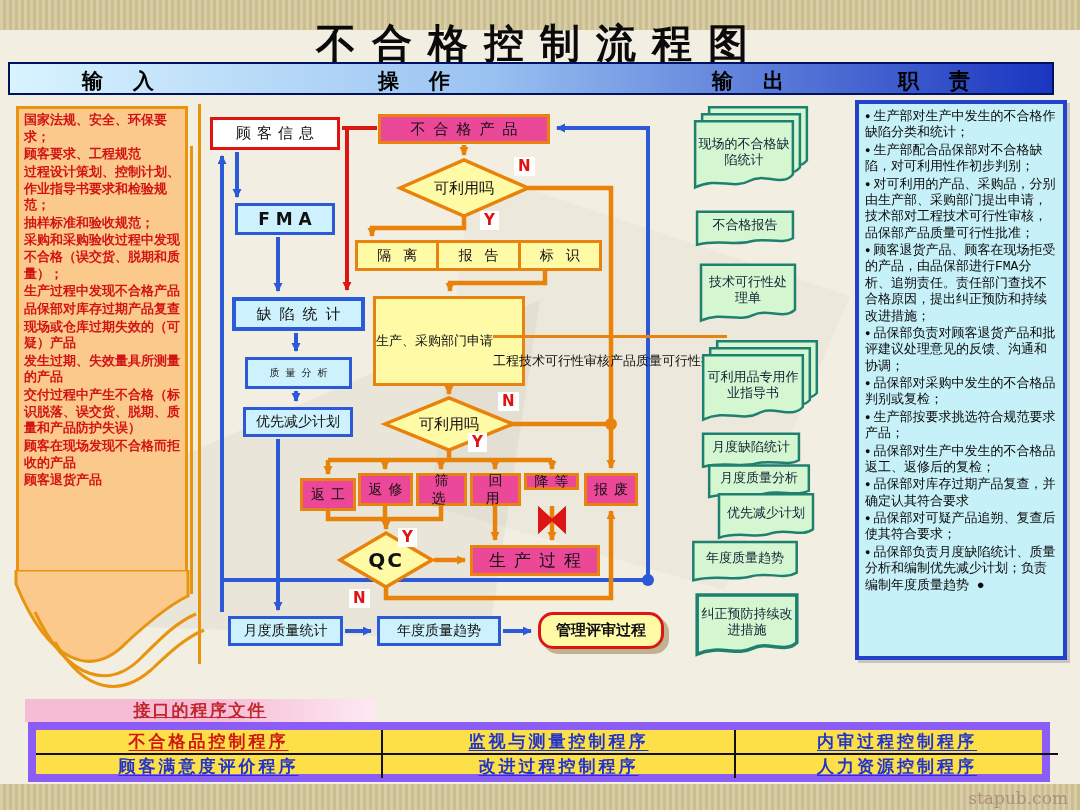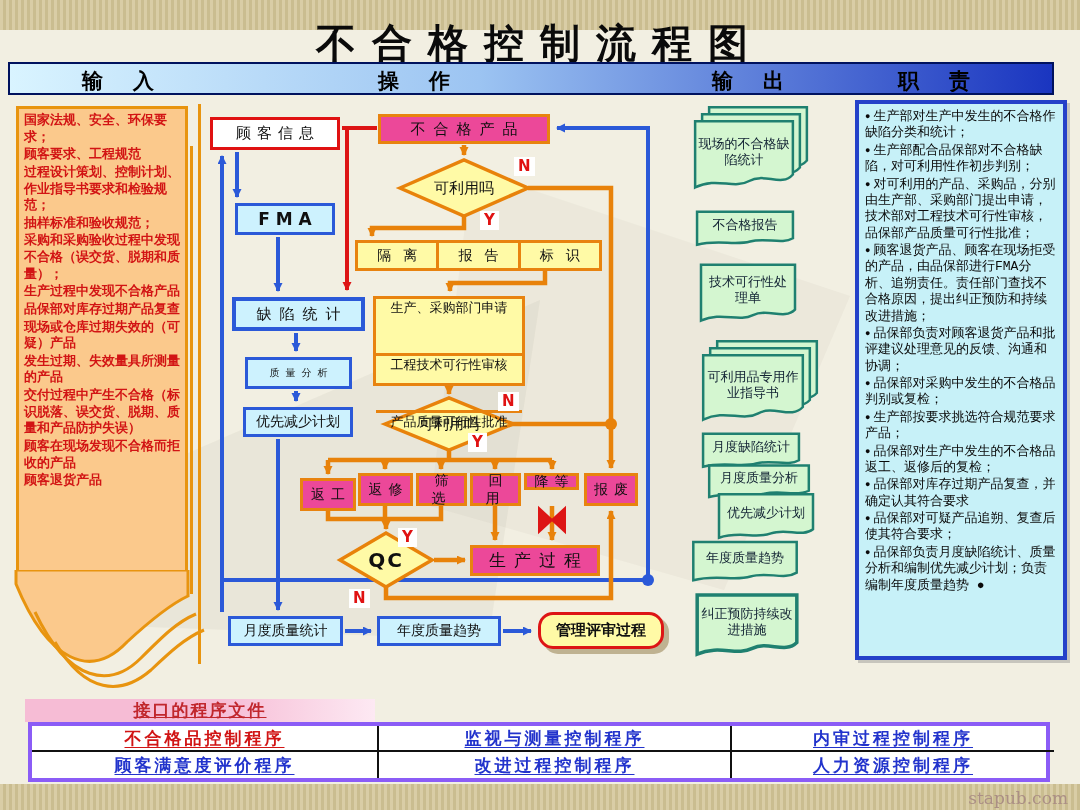--- a/index.html
+++ b/index.html
@@ -40,21 +40,21 @@
   .ls6{letter-spacing:6px;text-indent:6px;}
   .ls8{letter-spacing:8px;text-indent:8px;}
 
   #box-customer-info{left:210px;top:117px;width:130px;height:33px;font-size:15px;}
   #box-nonconforming{left:378px;top:114px;width:172px;height:30px;font-size:15px;}
   #box-fma{left:235px;top:203px;width:100px;height:32px;font-size:17px;font-weight:bold;}
   #row-isolate{left:355px;top:240px;width:247px;height:31px;padding:0;z-index:3;position:absolute;display:flex;box-sizing:border-box;border:3px solid #e8830f;background:#fffaa6;}
   .iso-cell{flex:1;display:flex;align-items:center;justify-content:center;font-size:14px;letter-spacing:12px;text-indent:12px;color:#101010;text-align:center;}
   .iso-cell + .iso-cell{border-left:3px solid #e8830f;}
   #box-defect-stats{left:232px;top:297px;width:133px;height:34px;font-size:15px;border-width:4px;}
-  #stack-feasibility{left:373px;top:296px;width:152px;height:90px;position:absolute;box-sizing:border-box;border:3px solid #e8830f;background:#fffaa6;display:flex;flex-direction:column;z-index:3;}
+  #stack-feasibility{left:373px;top:296px;width:152px;height:90px;position:absolute;box-sizing:border-box;border:3px solid #e8830f;background:#fffaa6;display:flex;z-index:3;}
   .stack-row{flex:1;display:flex;align-items:center;justify-content:center;font-size:13px;color:#101010;white-space:nowrap;}
   .stack-row + .stack-row{border-top:3px solid #e8830f;margin-top:36px;}
   #box-quality-analysis{left:245px;top:357px;width:107px;height:32px;font-size:10px;}
   #box-priority-plan{left:243px;top:407px;width:110px;height:30px;font-size:14px;}
   .disp{font-size:14px;}
   #box-rework{left:300px;top:478px;width:56px;height:33px;}
   #box-repair{left:358px;top:473px;width:55px;height:33px;}
   #box-sort{left:416px;top:473px;width:51px;height:33px;}
   #box-reuse{left:470px;top:473px;width:51px;height:33px;}
   #box-downgrade{left:524px;top:473px;width:55px;height:17px;}
@@ -89,21 +89,21 @@
   #doc-8 path.front{stroke-width:3.5px;}
 
   
   #duty-panel{position:absolute;left:855px;top:100px;width:212px;height:560px;box-sizing:border-box;background:#c7f1f8;border:4px solid #2441c9;padding:5px 6px;z-index:3;box-shadow:3px 3px 0 rgba(120,120,120,.35);}
   .duty{font-family:Liberation Mono, monospace;font-size:13px;line-height:1.26;color:#0a0a0a;margin:0 0 1px 0;}
   .duty::before{content:"●";font-size:9px;margin-right:3px;vertical-align:1px;}
 
   
   #footer-bar{position:absolute;left:25px;top:699px;width:350px;height:23px;background:linear-gradient(to right,#f6bcd5 55%,#fde9f3);display:flex;align-items:center;justify-content:center;z-index:3;}
   #footer-bar span{font-size:17px;font-weight:bold;color:#c1272d;text-decoration:underline;letter-spacing:2px;}
-  #footer-table{position:absolute;left:28px;top:722px;width:1022px;height:60px;box-sizing:border-box;border:4px solid #8b5cf6;background:#ffffff;display:grid;grid-template-columns:347px 353px 322px;grid-template-rows:1fr 1fr;z-index:3;}
+  #footer-table{position:absolute;left:28px;top:722px;width:1022px;height:60px;box-sizing:border-box;border:8px solid #8b5cf6;background:#fde047;display:grid;grid-template-columns:347px 353px 322px;grid-template-rows:1fr 1fr;z-index:3;}
   .ft-cell{display:flex;align-items:center;justify-content:center;font-size:17px;font-weight:bold;color:#2233cc;text-decoration:underline;text-underline-offset:3px;letter-spacing:3px;box-sizing:border-box;border-right:2px solid #111;border-bottom:2px solid #111;}
   .ft-cell:nth-child(3n){border-right:none;}
   .ft-cell:nth-child(n+4){border-bottom:none;}
   #ft-r0c0{color:#d11414;}
 
   #watermark{position:absolute;right:12px;top:788px;font-family:"DejaVu Serif","Liberation Serif",serif;font-size:17px;color:#ab8f85;z-index:4;}
 
   #flow-svg{position:absolute;left:0;top:0;z-index:2;}
 </style>
 </head>

